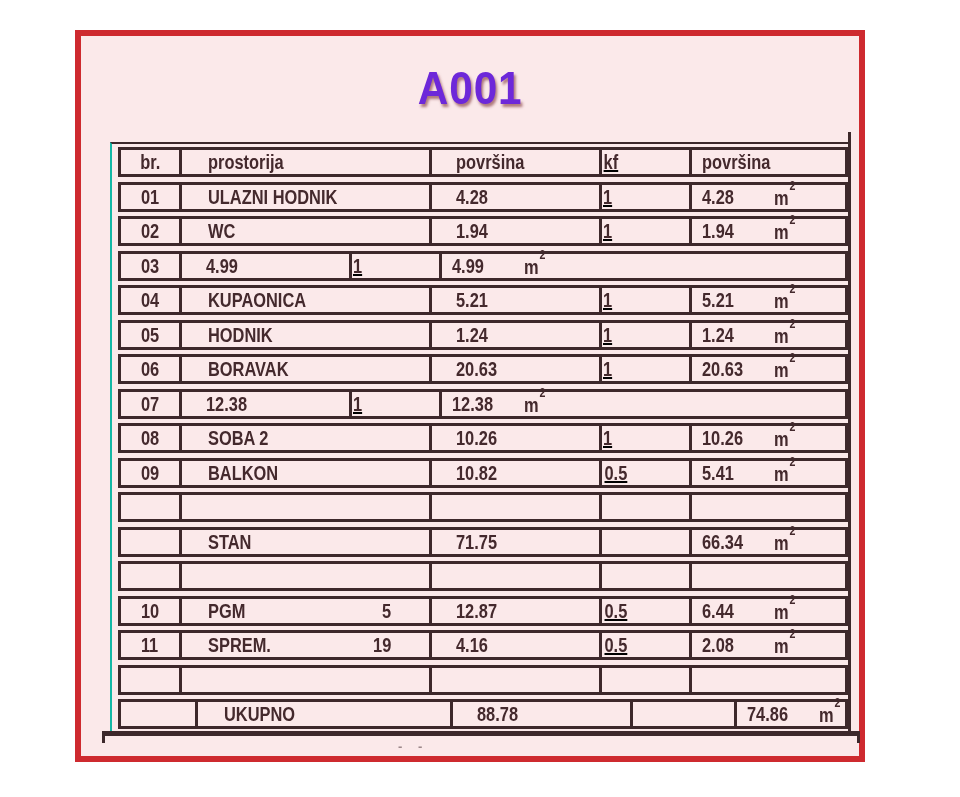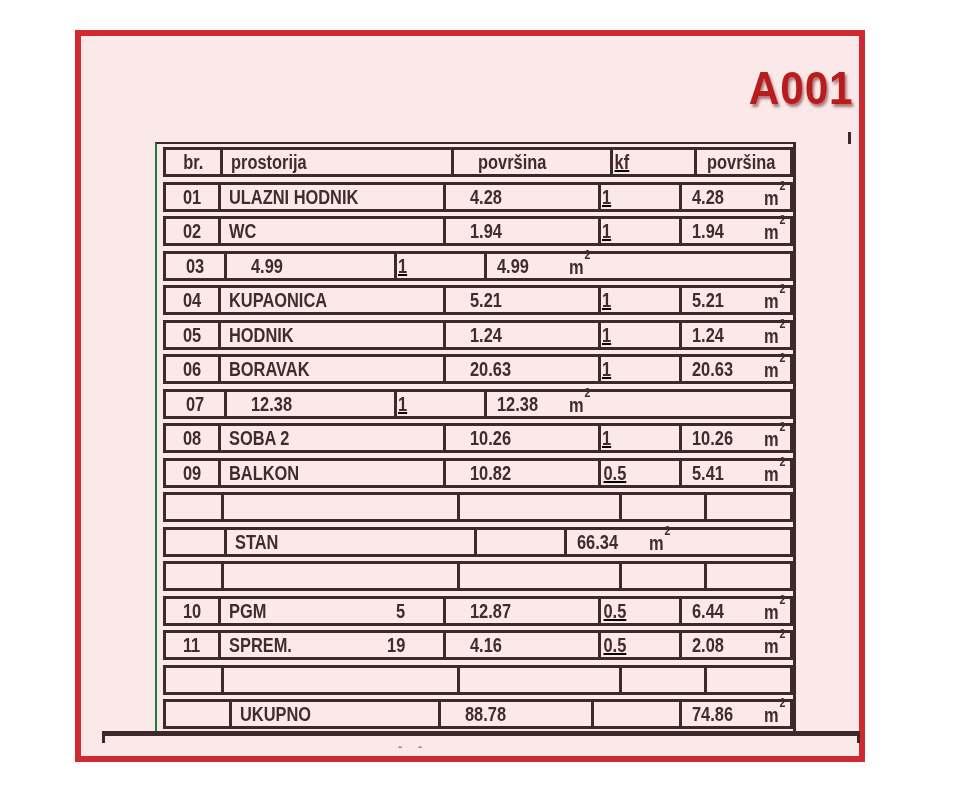--- a/index.html
+++ b/index.html
@@ -1,33 +1,33 @@
 <!DOCTYPE html>
 <html><head>
 <meta charset="utf-8">
 <style>
   html,body{margin:0;padding:0;background:#ffffff;}
   .canvas{position:relative;width:960px;height:797px;background:#ffffff;overflow:hidden;
           font-family:"Liberation Sans", sans-serif;}
   .redbox{position:absolute;left:75px;top:30px;width:778px;height:720px;
           border:6px solid #ce2a2f;background:#fbe9ea;filter:blur(0.4px);}
-  .title{position:absolute;left:0;top:24px;width:100%;text-align:right;
-         font-size:47px;font-weight:bold;color:#b91c1c;letter-spacing:1px;
+  .title{position:absolute;left:0;top:24px;width:100%;text-align:center;
+         font-size:47px;font-weight:bold;color:#6d28d9;letter-spacing:1px;
          text-shadow:2px 3px 3px rgba(110,25,30,0.55);}
   .title .sq{display:inline-block;transform:scaleX(0.9);}
   
-  .frame{position:absolute;left:29px;top:106px;width:641px;box-sizing:border-box;
-         border-left:2px solid #15803d;border-top:2px solid #3d282b;border-right:3px solid #3d282b;
-         padding:3px 0 2px 6px;margin-left:45px;}
+  .frame{position:absolute;left:29px;top:106px;width:741px;box-sizing:border-box;
+         border-left:2px solid #14b8a6;border-top:2px solid #3d282b;border-right:3px solid #3d282b;
+         padding:3px 0 2px 6px;}
   .row{display:flex;height:30px;box-sizing:border-box;border:3px solid #3d282b;
        margin-bottom:4.5px;background:transparent;}
   .row:last-child{margin-bottom:0;gap:20px;}
   .c{display:flex;align-items:center;box-sizing:border-box;height:100%;overflow:visible;}
   .c1{width:58px;justify-content:center;}
-  .c2{width:250px;border-left:3px solid #3d282b;padding-left:8px;text-align:center;}
+  .c2{width:250px;border-left:3px solid #3d282b;padding-left:26px;text-align:center;}
   .c3{width:170px;border-left:3px solid #3d282b;padding-left:24px;}
   .c4{width:90px;border-left:3px solid #3d282b;justify-content:flex-start;text-decoration:underline;}
   .c5{flex:1;border-left:3px solid #3d282b;padding-left:10px;}
   .t{display:inline-block;font-weight:bold;font-size:20px;color:#44292d;
      white-space:nowrap;transform:scaleX(0.82);transform-origin:0 50%;line-height:1;}
   .tc{transform-origin:50% 50%;}
   .name2{margin-left:auto;margin-right:38px;transform-origin:100% 50%;}
   .val{flex:0 0 72px;width:72px;}
   .unit sup{font-size:13px;position:relative;top:-7px;margin-left:1px;}
   .bottomline{position:absolute;left:21px;top:695px;width:758px;height:5px;background:#3d282b;}
@@ -250,20 +250,23 @@
     </div>
   </div>
           <div class="row">
     <div class="c c1">
       <span class="t tc"></span>
     </div>
     <div class="c c2">
       <span class="t">STAN</span>
       <span class="t name2"></span>
     </div>
+    <div class="c c3">
+      <span class="t">71.75</span>
+    </div>
     <div class="c c4">
       <span class="t tc"></span>
     </div>
     <div class="c c5">
       <span class="t val">66.34</span>
       <span class="t unit"><span>m</span><sup>2</sup></span>
     </div>
   </div>
           <div class="row">
     <div class="c c1">

